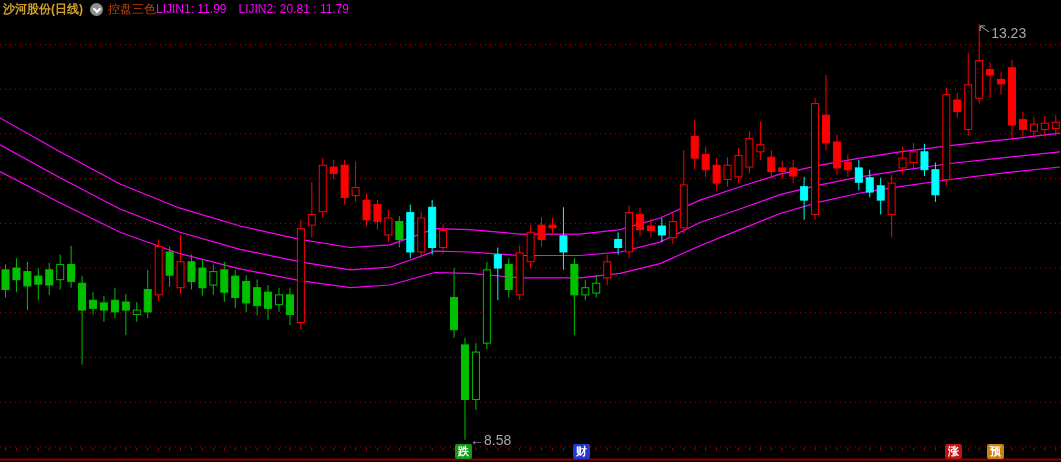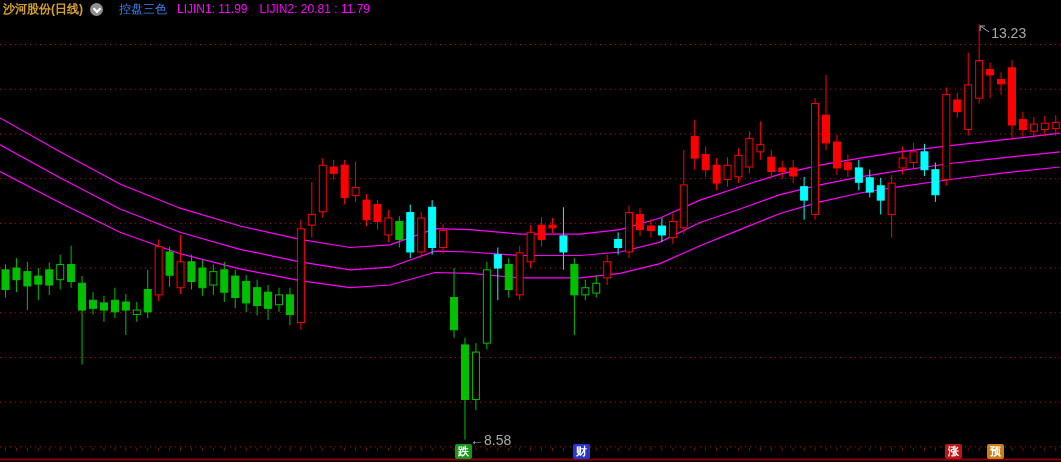--- a/index.html
+++ b/index.html
@@ -6,22 +6,22 @@
   #root{position:relative;width:1061px;height:462px;background:#000;overflow:hidden;
         font-family:"Liberation Sans", sans-serif;}
   #chart-svg{position:absolute;left:0;top:0;}
   .hdr{position:absolute;left:0;top:0;width:100%;height:16px;display:flex;align-items:flex-end;
        font-size:12px;line-height:14px;white-space:nowrap;z-index:5;}
   .hdr .t-title{color:#d2a12c;margin-left:3px;font-weight:bold;}
   .hdr .ind-icon{width:13px;height:13px;border-radius:50%;background:#8f8f8f;margin-left:7px;
        position:relative;display:inline-block;cursor:pointer;}
   .hdr .ind-icon::after{content:"";position:absolute;left:3.5px;top:3px;width:4px;height:4px;
        border-right:2px solid #fff;border-bottom:2px solid #fff;transform:rotate(45deg);}
-  .hdr .t-ind{color:#3b82f6;margin-left:16px;}
-  .hdr .t-lijin1{color:#ff00ff;margin-left:10px;}
+  .hdr .t-ind{color:#c2410c;margin-left:5px;}
+  .hdr .t-lijin1{color:#ff00ff;margin-left:0;}
   .hdr .t-lijin2{color:#ff00ff;margin-left:12px;}
   .sig{position:absolute;width:17px;height:15px;top:444px;color:#fff;font-size:11px;font-weight:bold;
        text-align:center;line-height:15px;border-radius:2px;z-index:6;}
 </style>
 </head>
 <body>
 
 <div id="root">
   <div class="hdr">
     <span class="t-title">沙河股份(日线)</span>

